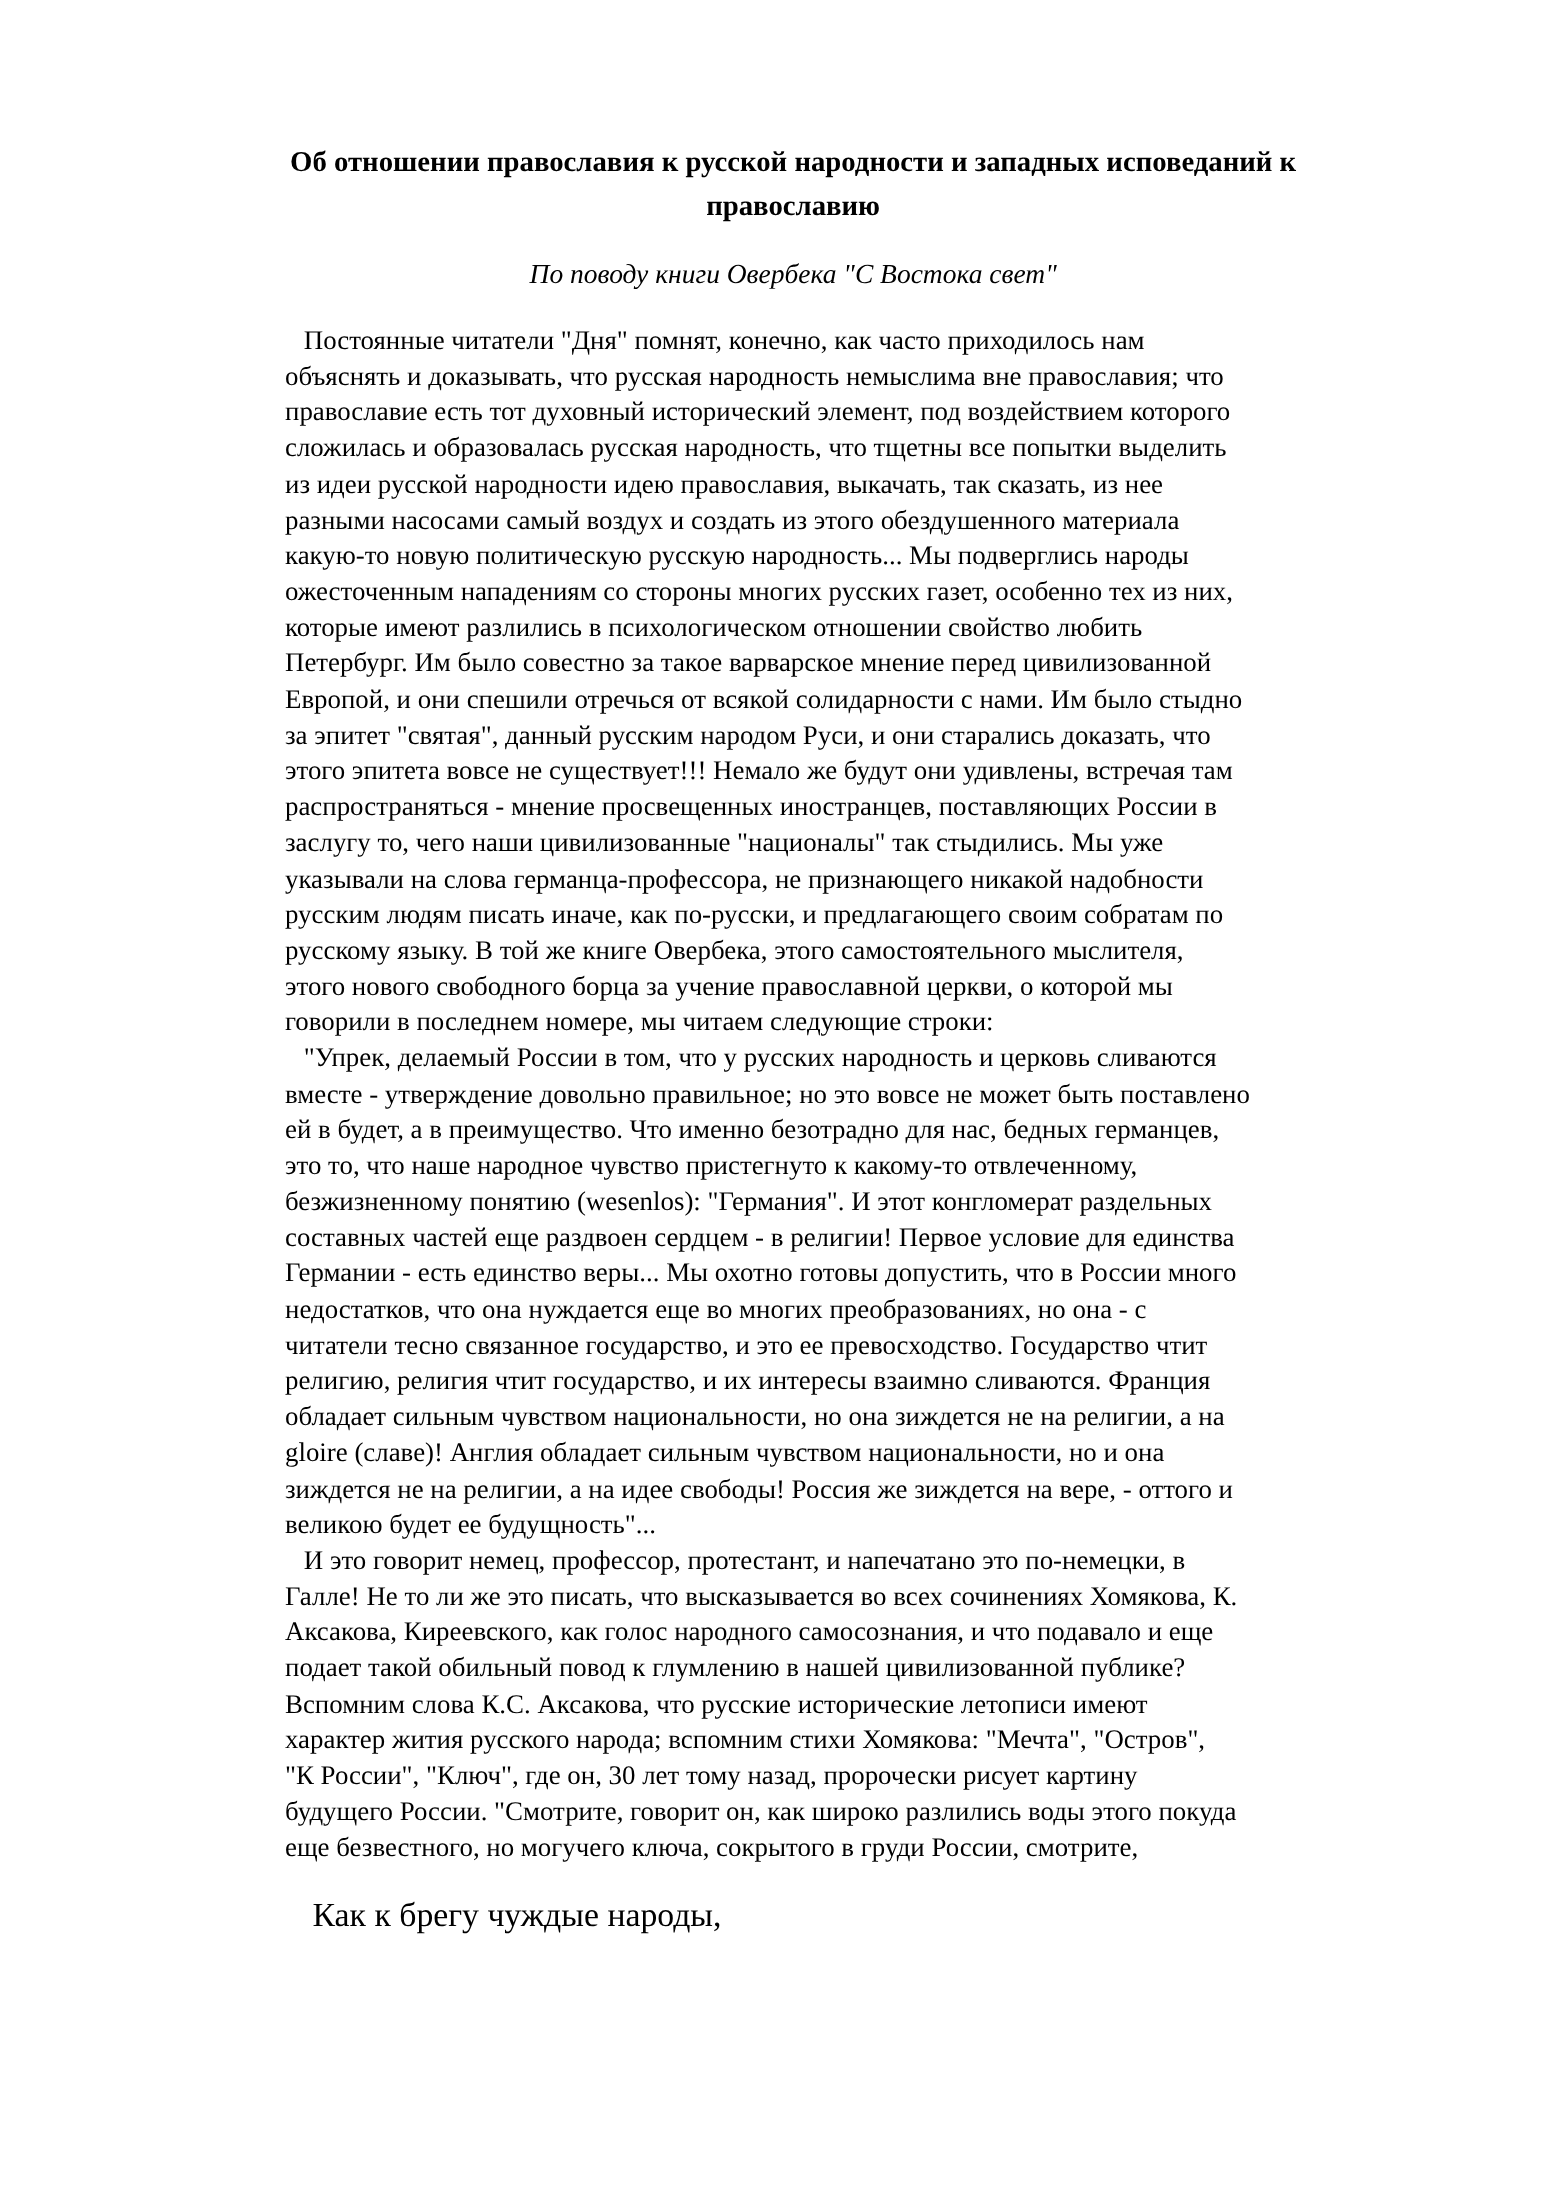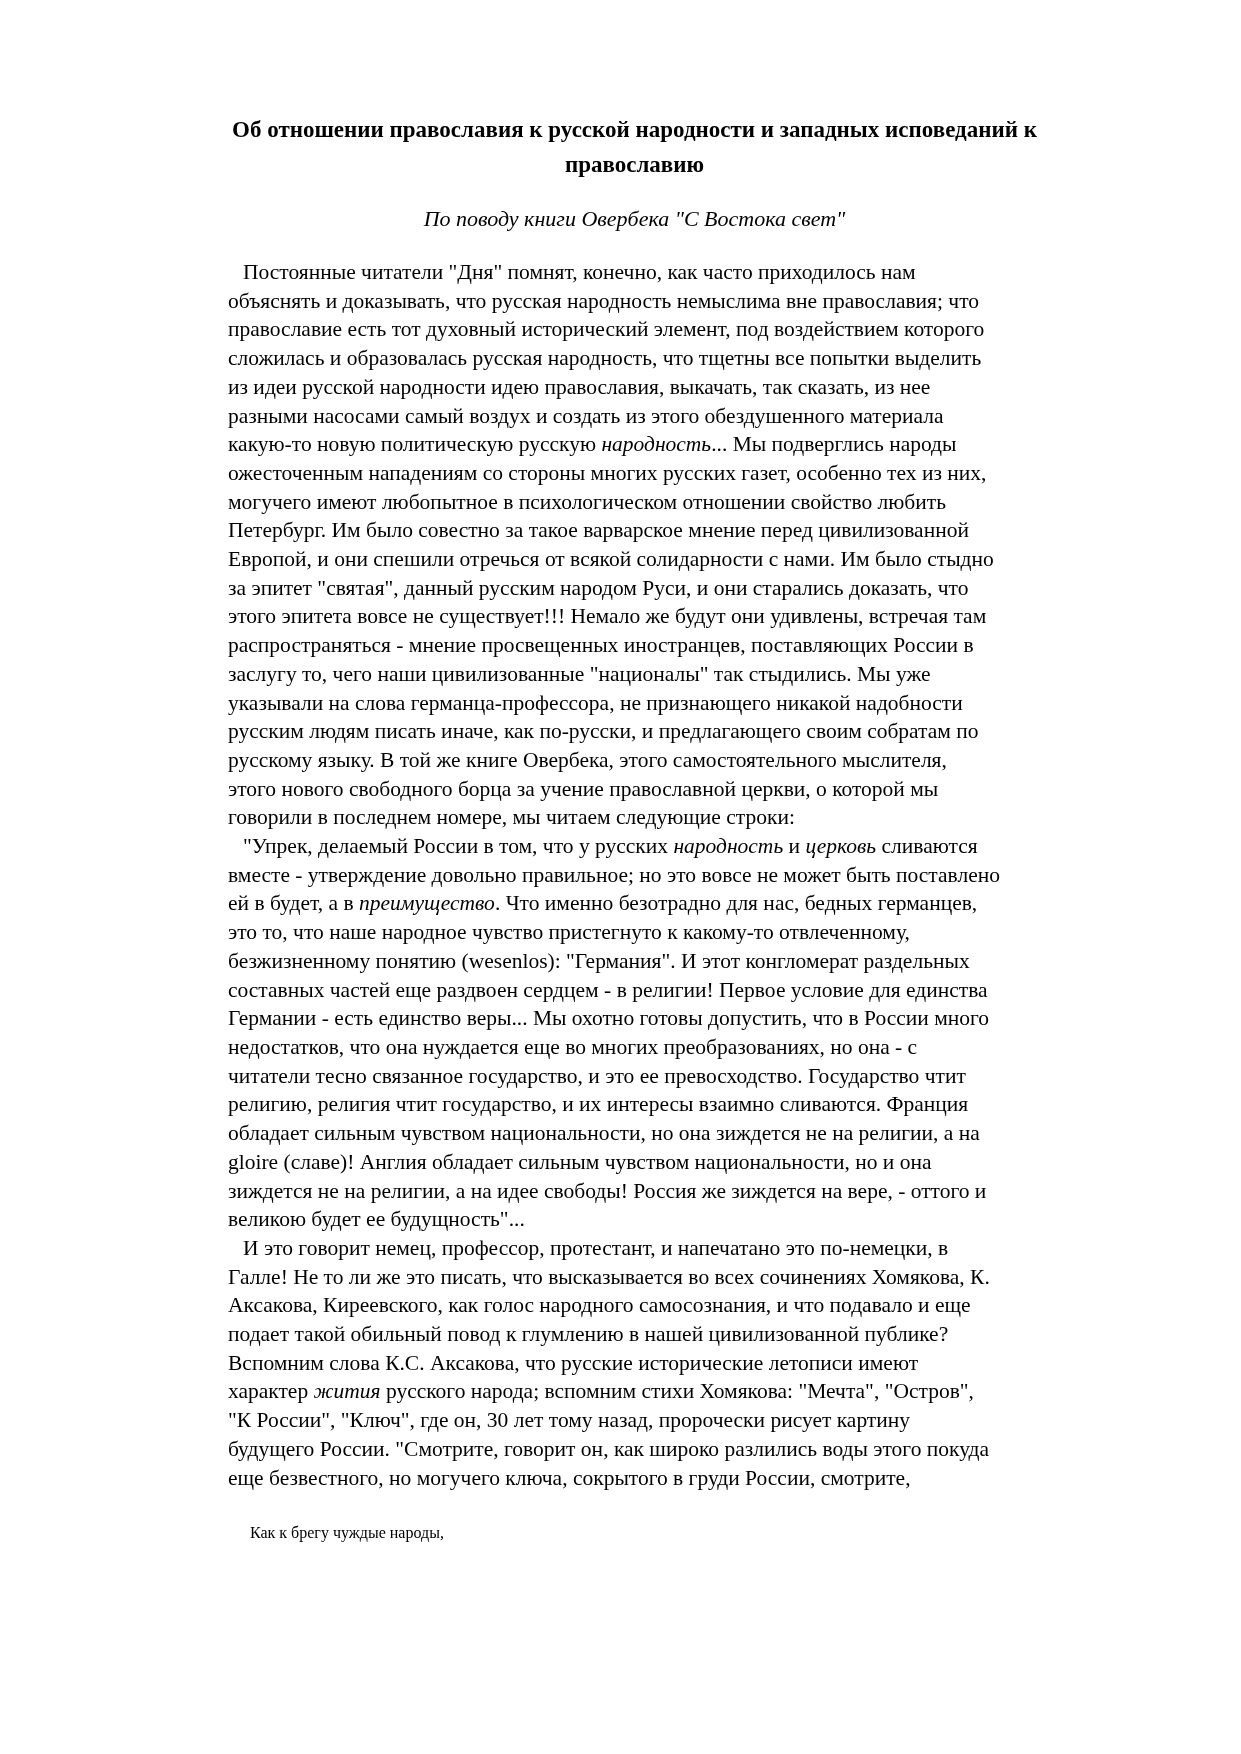--- a/index.html
+++ b/index.html
@@ -38,25 +38,24 @@
     font-size: 21.5px;
     line-height: 28.7px;
   }
   .line {
     white-space: nowrap;
   }
   .para > .line:first-child {
     text-indent: 15px;
   }
   .it {
-    font-style: italic;
   }
   .verse {
     margin-top: 26px;
-    font-size: 16px;
+    font-size: 27px;
     line-height: 29px;
     text-indent: 22px;
     white-space: nowrap;
   }
 </style>
 </head>
 <body>
 
 <div class="page">
   <div class="title">
@@ -67,21 +66,21 @@
   <div class="article-body">
       <div class="para">
         <div class="line"><span>Постоянные читатели "Дня" помнят, конечно, как часто приходилось нам</span></div>
         <div class="line"><span>объяснять и доказывать, что русская народность немыслима вне православия; что</span></div>
         <div class="line"><span>православие есть тот духовный исторический элемент, под воздействием которого</span></div>
         <div class="line"><span>сложилась и образовалась русская народность, что тщетны все попытки выделить</span></div>
         <div class="line"><span>из идеи русской народности идею православия, выкачать, так сказать, из нее</span></div>
         <div class="line"><span>разными насосами самый воздух и создать из этого обездушенного материала</span></div>
         <div class="line"><span>какую-то новую политическую русскую </span><span class="it">народность</span><span>... Мы подверглись народы</span></div>
         <div class="line"><span>ожесточенным нападениям со стороны многих русских газет, особенно тех из них,</span></div>
-        <div class="line"><span>могучего имеют любопытное в психологическом отношении свойство любить</span></div>
+        <div class="line"><span>которые имеют разлились в психологическом отношении свойство любить</span></div>
         <div class="line"><span>Петербург. Им было совестно за такое варварское мнение перед цивилизованной</span></div>
         <div class="line"><span>Европой, и они спешили отречься от всякой солидарности с нами. Им было стыдно</span></div>
         <div class="line"><span>за эпитет "святая", данный русским народом Руси, и они старались доказать, что</span></div>
         <div class="line"><span>этого эпитета вовсе не существует!!! Немало же будут они удивлены, встречая там</span></div>
         <div class="line"><span>распространяться - мнение просвещенных иностранцев, поставляющих России в</span></div>
         <div class="line"><span>заслугу то, чего наши цивилизованные "националы" так стыдились. Мы уже</span></div>
         <div class="line"><span>указывали на слова германца-профессора, не признающего никакой надобности</span></div>
         <div class="line"><span>русским людям писать иначе, как по-русски, и предлагающего своим собратам по</span></div>
         <div class="line"><span>русскому языку. В той же книге Овербека, этого самостоятельного мыслителя,</span></div>
         <div class="line"><span>этого нового свободного борца за учение православной церкви, о которой мы</span></div>

